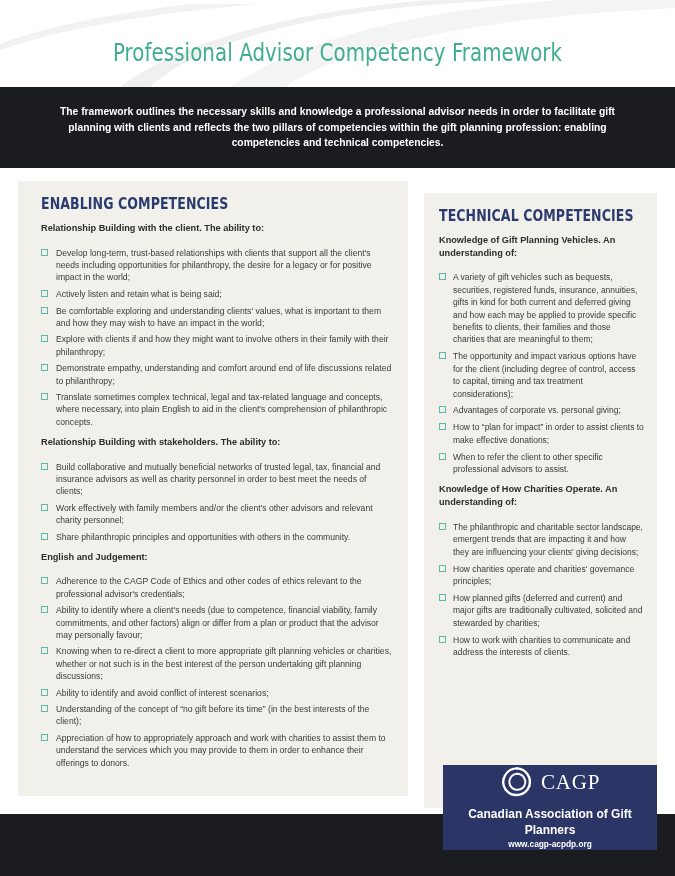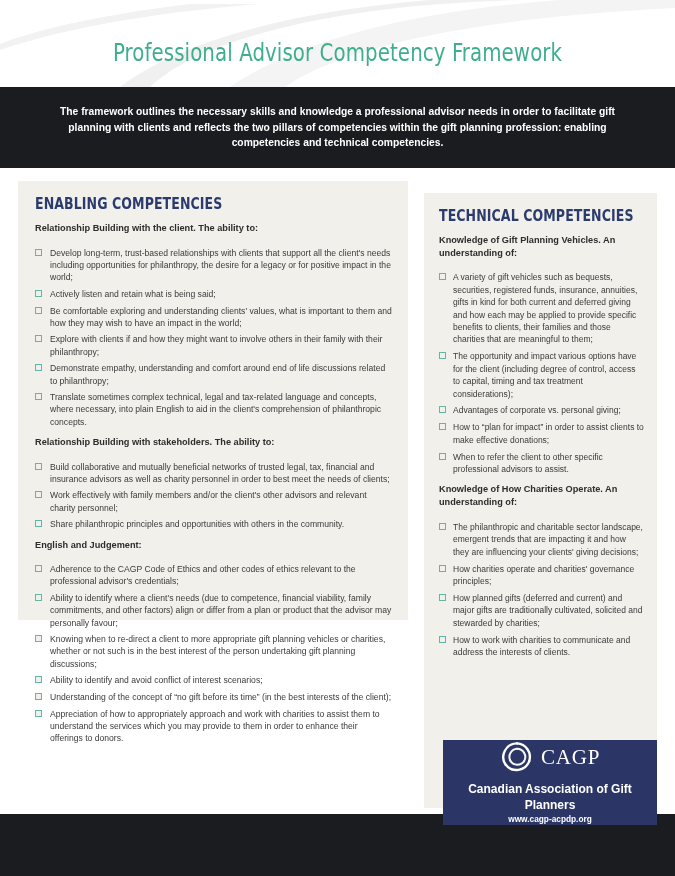--- a/index.html
+++ b/index.html
@@ -75,22 +75,22 @@
   }
 
   .panel {
     position: absolute;
     background: #f1f0eb;
   }
   .panel-left {
     left: 18px;
     top: 13px;
     width: 390px;
-    height: 439px;
-    padding: 14px 16px 10px 17px;
+    height: 615px;
+    padding: 14px 16px 10px 23px;
   }
   .panel-right {
     left: 424px;
     top: 25px;
     width: 233px;
     height: 615px;
     padding: 14px 13px 10px 15px;
   }
 
   .panel-title {
@@ -138,21 +138,21 @@
     width: 7px;
     height: 7px;
     border: 1.2px solid #5cb8a8;
     background: #f1f0eb;
   }
 
   
   .cagp-box {
     position: absolute;
     left: 443px;
-    top: 740px;
+    top: 765px;
     width: 214px;
     height: 85px;
     background: #2b3566;
     display: flex;
     flex-direction: column;
     align-items: center;
     justify-content: center;
     z-index: 5;
   }
   .cagp-lockup {

